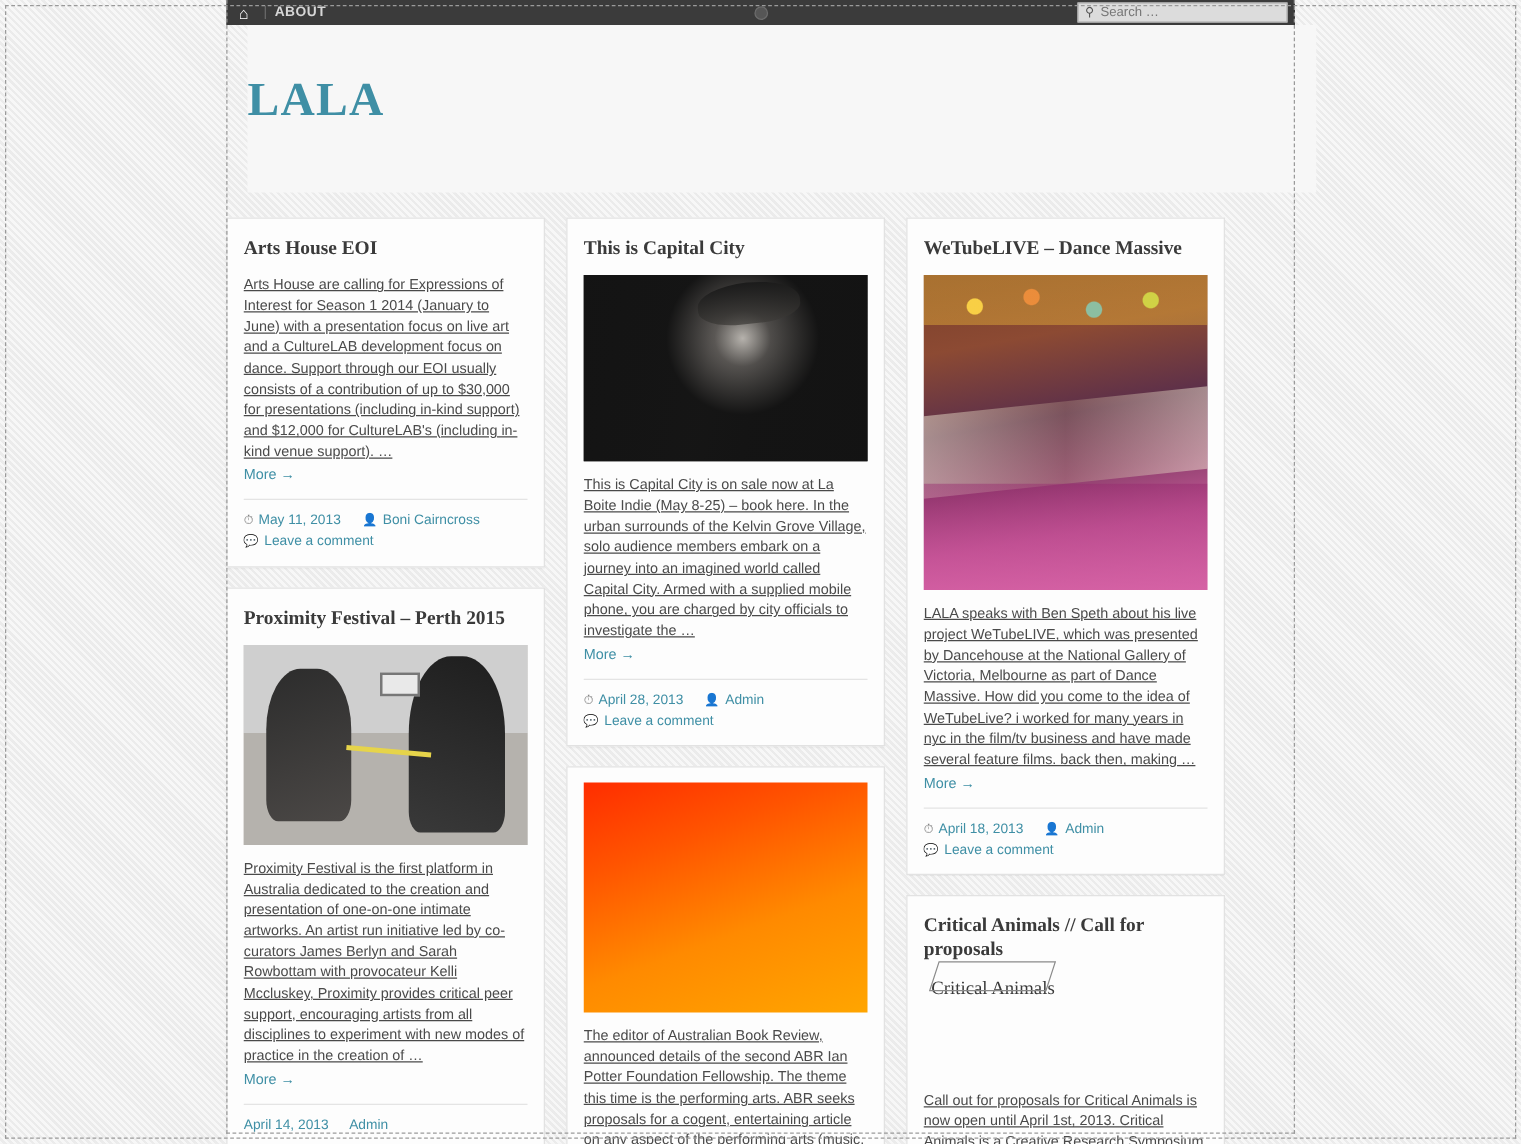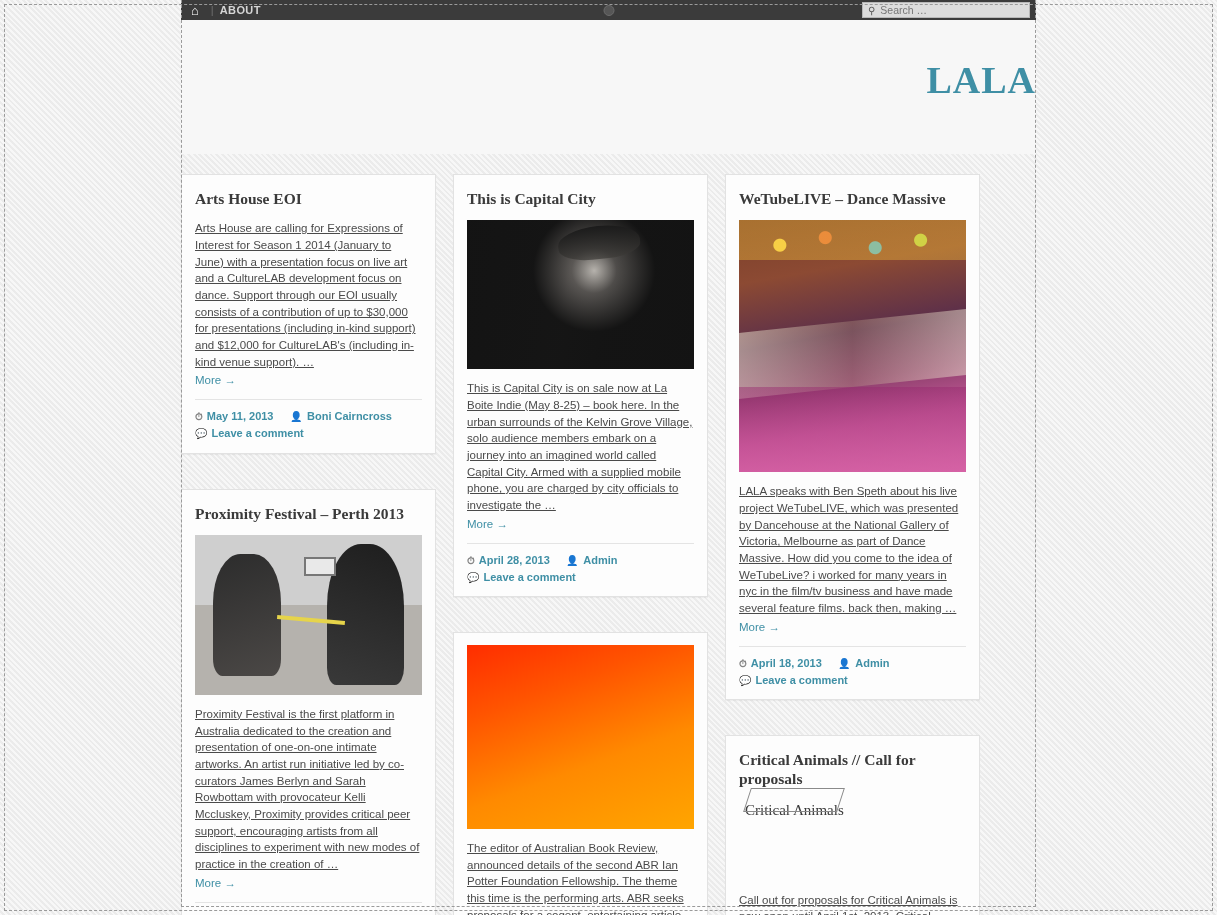--- a/index.html
+++ b/index.html
@@ -61,23 +61,23 @@
     display: flex; align-items: center;
     font-size: 10.5px; color: #6e6e6e;
   }
   .search-box .search-icon {
     margin: 0 5px 0 5px; font-size: 10px; color: #555;
   }
   .search-box .search-text { color: #767676; }
 
   
   .site-header {
-    position: absolute; left: 181px; top: 20px; width: 855px; height: 134px;
+    position: absolute; left: 198px; top: 20px; width: 855px; height: 134px;
     background: #f7f7f7;
-    text-align: right;
+    text-align: left;
   }
   .site-title {
     margin: 0; padding-top: 38px;
     font-family: "Liberation Serif", serif;
     font-size: 38px; font-weight: bold;
     color: #3f8fa5;
     letter-spacing: 1px;
   }
   .site-tagline {
     margin: 9px 0 0 0;
@@ -85,21 +85,21 @@
     color: #52a1b4;
   }
 
   
   .content {
     position: absolute; left: 181px; top: 156px; width: 855px; bottom: 0;
     display: flex;
     gap: 17px;
     padding: 18px 0 0 0;
   }
-  .column { width: 255px; display: flex; flex-direction: column; gap: 35px; }
+  .column { width: 255px; display: flex; flex-direction: column; gap: 16px; }
   .column.col1 { margin-left: 0px; }
 
   .post {
     background: #fdfdfd;
     border: 1px solid #e2e2e2;
     box-shadow: 0 1px 1px rgba(0,0,0,0.04);
     padding: 12px 13px 10px 13px;
   }
   .post h2 {
     margin: 2px 0 12px 0;
@@ -128,21 +128,21 @@
     text-decoration: none;
   }
   .post-meta {
     margin-top: 11px;
     border-top: 1px solid #e4e4e4;
     padding-top: 8px;
     font-size: 11px;
     color: #3f8fa5;
     line-height: 1.55;
   }
-  .post-meta .meta-row { display: block; font-weight: bold; }
+  .post-meta .meta-row { display: block; }
   .post-meta .meta-item { margin-right: 14px; white-space: nowrap; }
   .post-meta .mi { color: #7d7d7d; font-size: 10px; margin-right: 4px; }
   .post-meta a { color: #3f8fa5; text-decoration: none; }
 
   
   .img-capital {
     height: 149px;
     background:
       radial-gradient(circle at 56% 34%, rgba(190,186,180,0.95) 0%, rgba(120,116,112,0.6) 14%, rgba(20,20,20,0.95) 38%),
       linear-gradient(100deg, #0c0c0c 0%, #1b1b1b 26%, #2f2d2c 44%, #111 62%, #050505 100%);
@@ -269,21 +269,21 @@
           <span class="meta-item"><span class="mi">⏱</span><a href="#">May 11, 2013</a></span>
           <span class="meta-item"><span class="mi">👤</span><a href="#">Boni Cairncross</a></span>
         </span>
         <span class="meta-row">
           <span class="meta-item"><span class="mi">💬</span><a href="#">Leave a comment</a></span>
         </span>
       </div>
     </article>
 
     <article class="post">
-      <h2>Proximity Festival – Perth 2013</h2>
+      <h2>Proximity Festival – Perth 2015</h2>
       <div class="thumb img-proximity">
         <span class="frame"></span>
         <span class="tape"></span>
       </div>
       <p class="excerpt">Proximity Festival is the first platform in Australia dedicated to the creation and presentation of one-on-one intimate artworks. An artist run initiative led by co-curators James Berlyn and Sarah Rowbottam with provocateur Kelli Mccluskey, Proximity provides critical peer support, encouraging artists from all disciplines to experiment with new modes of practice in the creation of …</p>
       <a class="more-link" href="#">More →</a>
       <div class="post-meta">
         <span class="meta-row">
           <span class="meta-item"><a href="#">April 14, 2013</a></span>
           <span class="meta-item"><a href="#">Admin</a></span>

